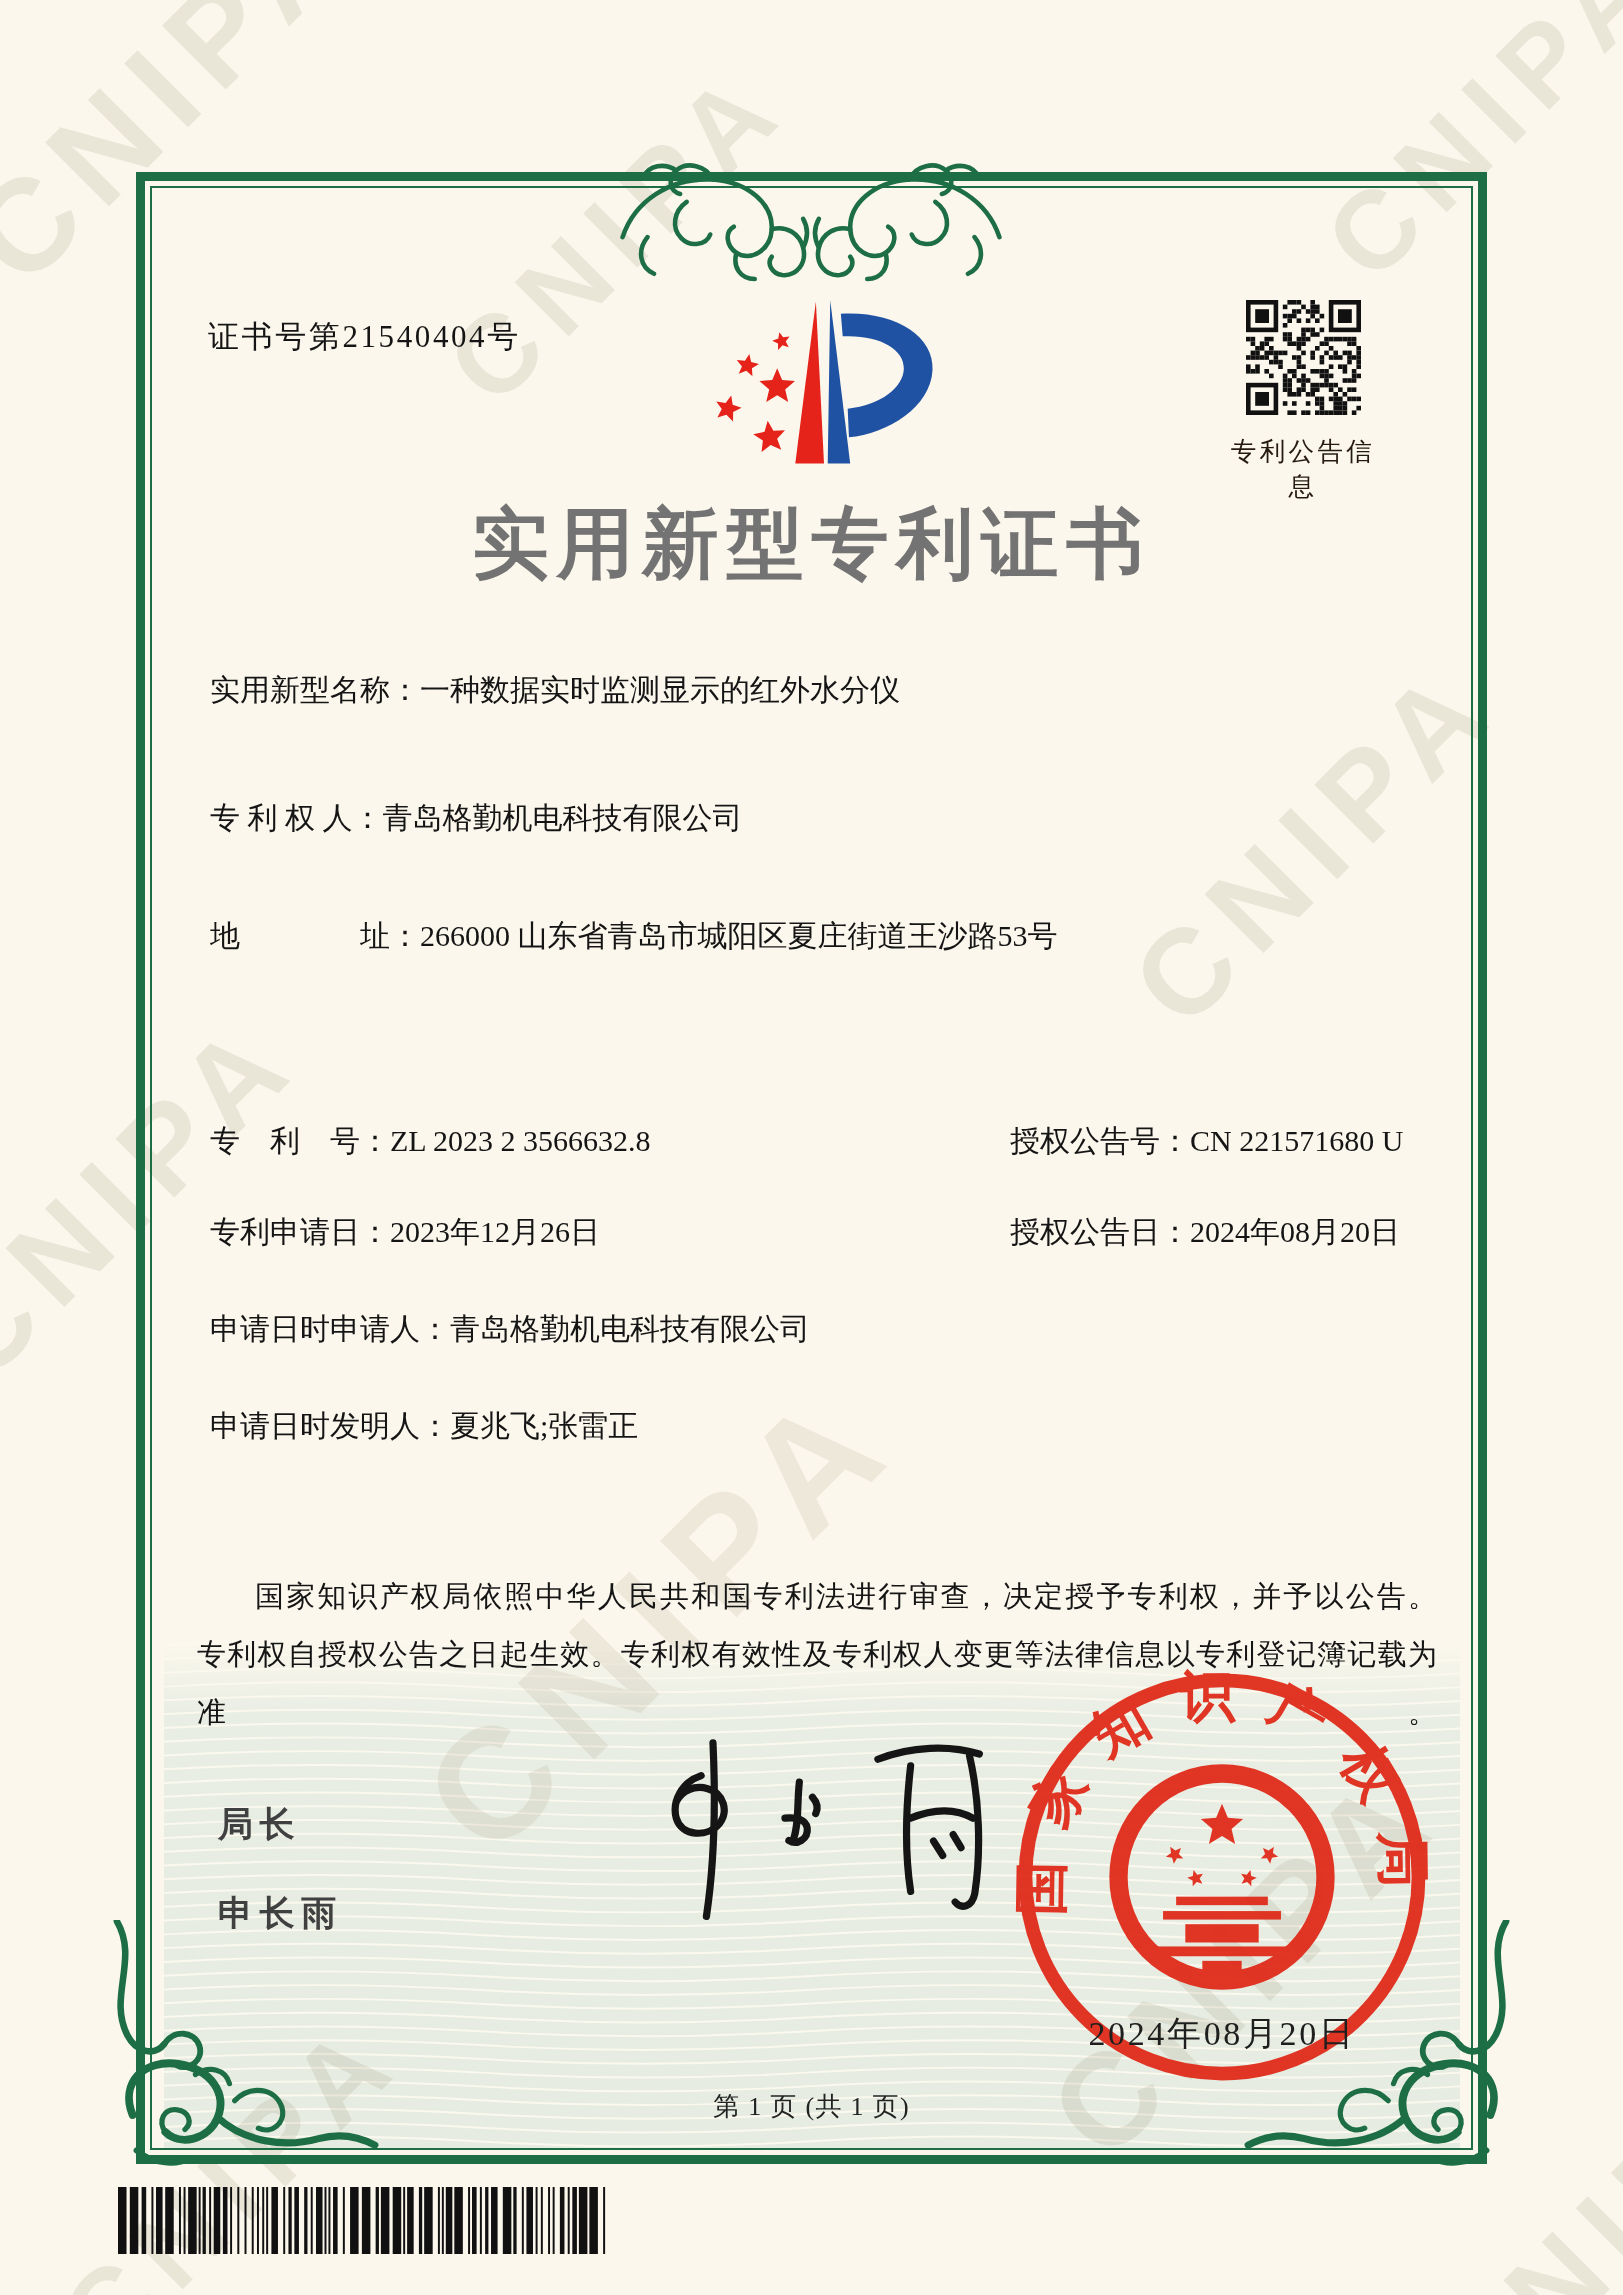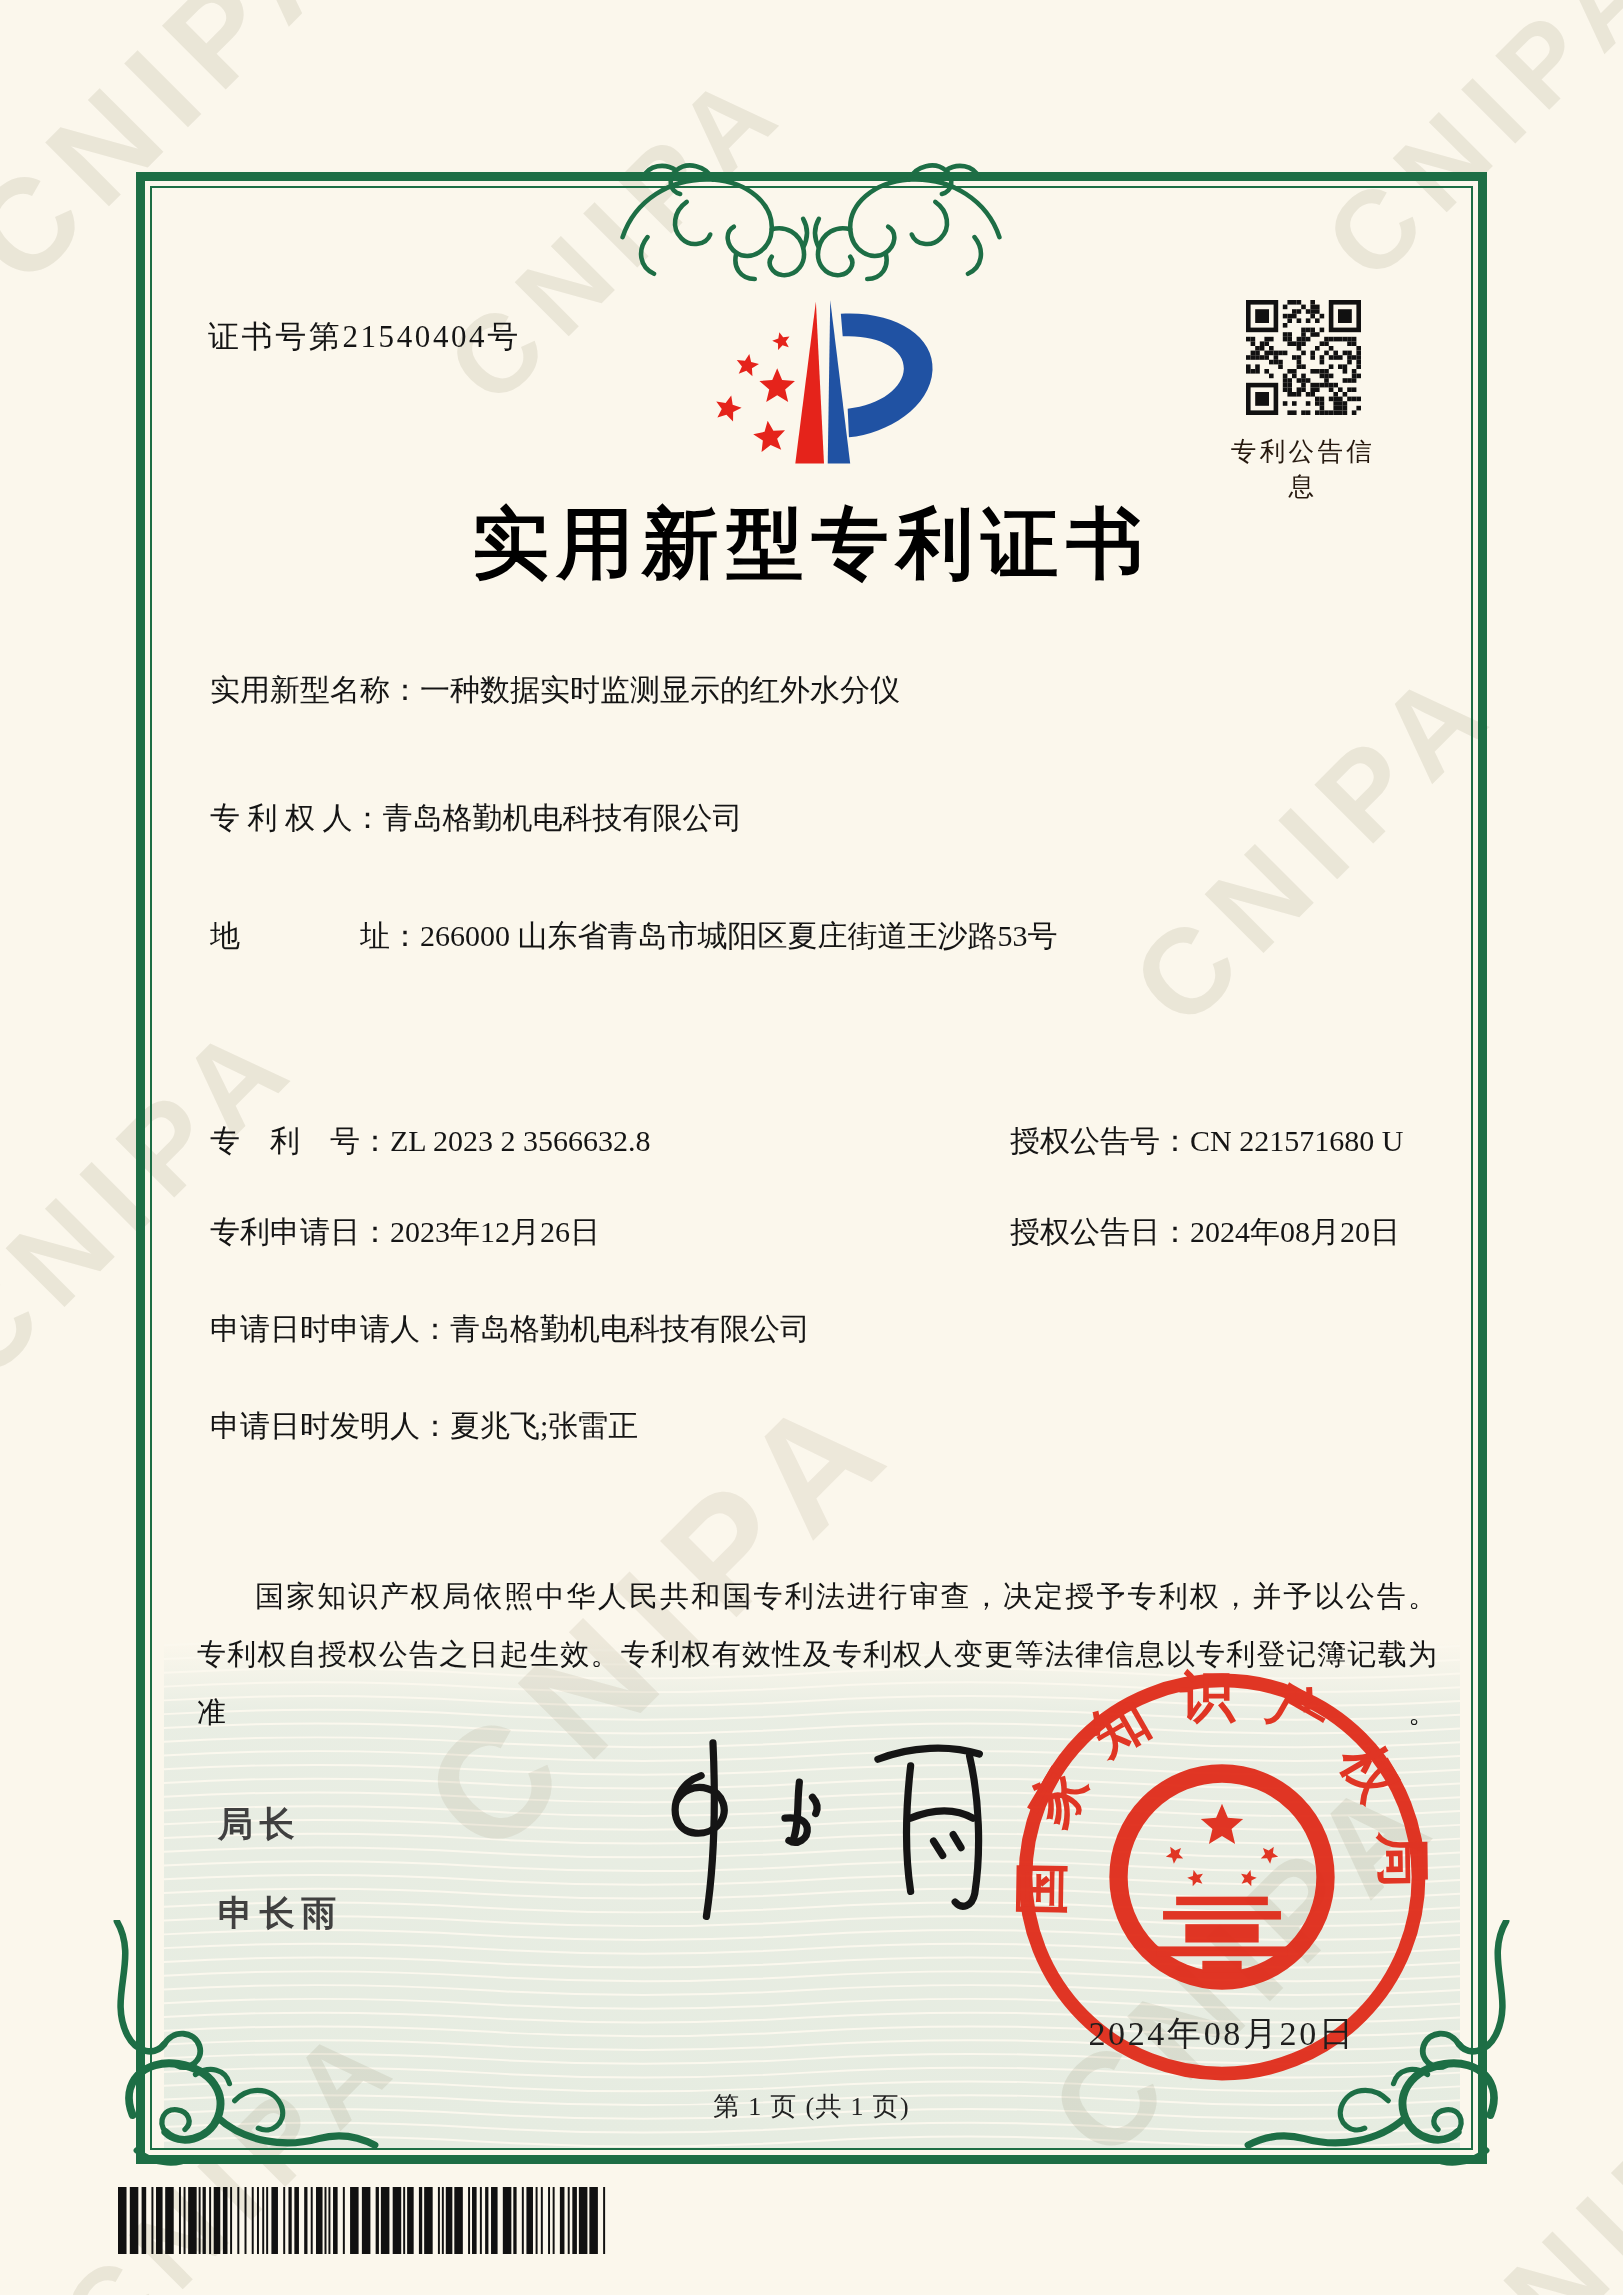--- a/index.html
+++ b/index.html
@@ -40,21 +40,21 @@
   .corner-bl{left:97px;}
   .corner-br{left:1244px;transform:scaleX(-1);}
   
   .cert-no{position:absolute;left:208px;top:316px;font-size:31px;letter-spacing:2.6px;z-index:4;}
   .logo{position:absolute;left:688px;top:275px;width:262px;height:190px;z-index:4;}
   .qr-wrap{position:absolute;left:1218px;top:300px;width:170px;z-index:4;text-align:center;}
   .qr-wrap svg{display:inline-block;}
   .qr-caption{margin-top:17px;font-size:25.6px;letter-spacing:3.3px;color:#26190f;}
   .title{
     position:absolute;left:0;right:0;top:493px;margin:0;text-align:center;z-index:4;
-    font-size:77px;font-weight:700;letter-spacing:7.9px;color:#000000;
+    font-size:77px;font-weight:700;letter-spacing:7.9px;color:#737373;
   }
   .row{position:absolute;left:210px;font-size:30px;white-space:nowrap;z-index:4;}
   .row .lbl{color:#151515;}
   .row .val{color:#151515;}
   .r-name{top:670px;} .r-patentee{top:798px;} .r-address{top:916px;}
   .r-inventor{top:1013px;} .r-patno{top:1121px;} .r-filing{top:1212px;}
   .r-appfil{top:1309px;} .r-invfil{top:1406px;}
   .r-grantno{left:1010px;top:1121px;} .r-grantdate{left:1010px;top:1212px;}
   .statement{position:absolute;left:197px;top:1567px;width:1240px;z-index:4;font-size:29px;}
   .st-line{text-align:justify;text-align-last:justify;line-height:58px;}

